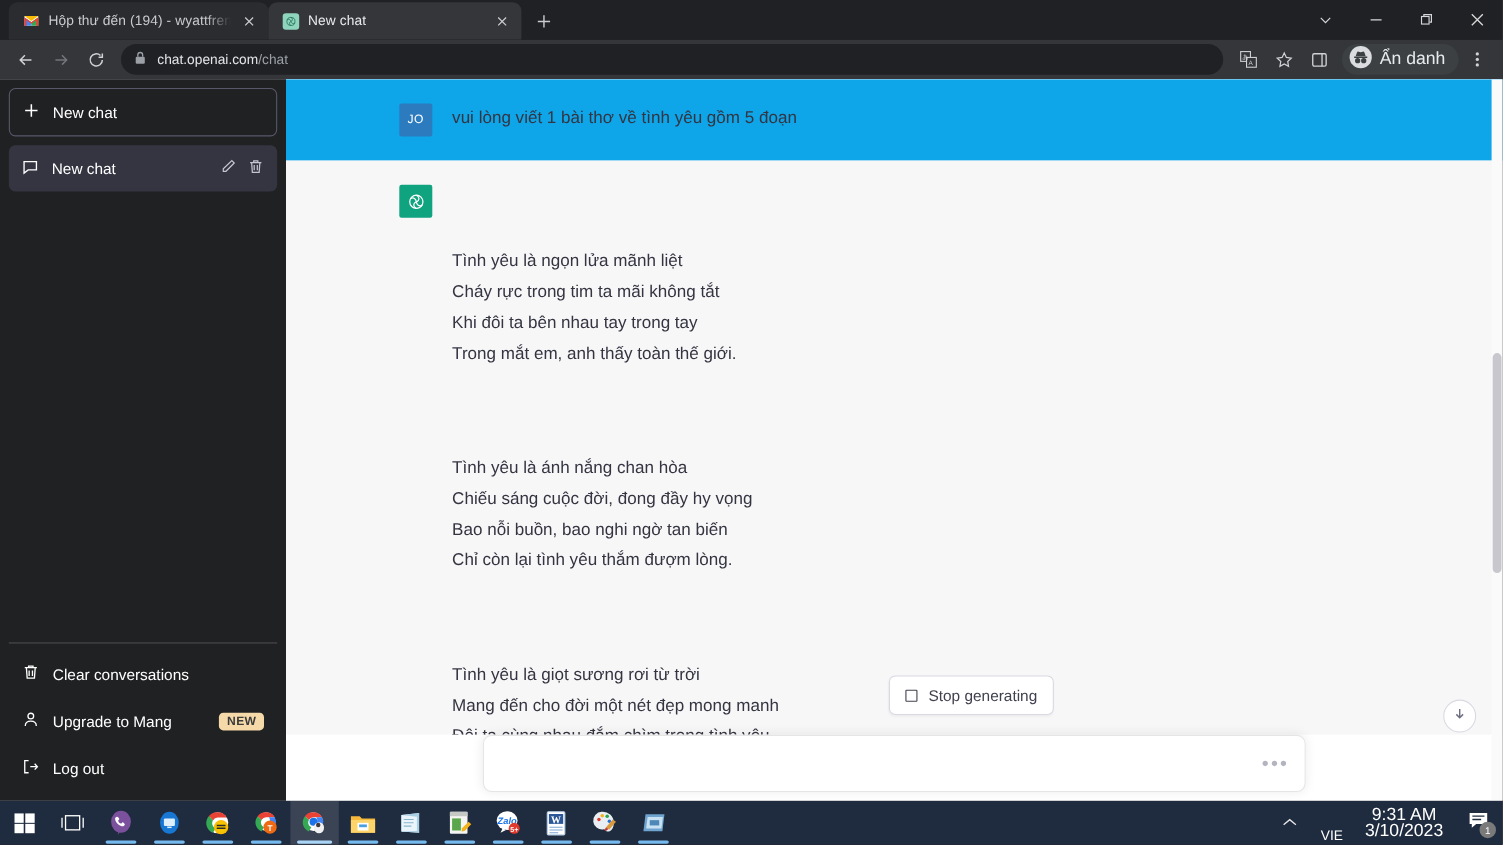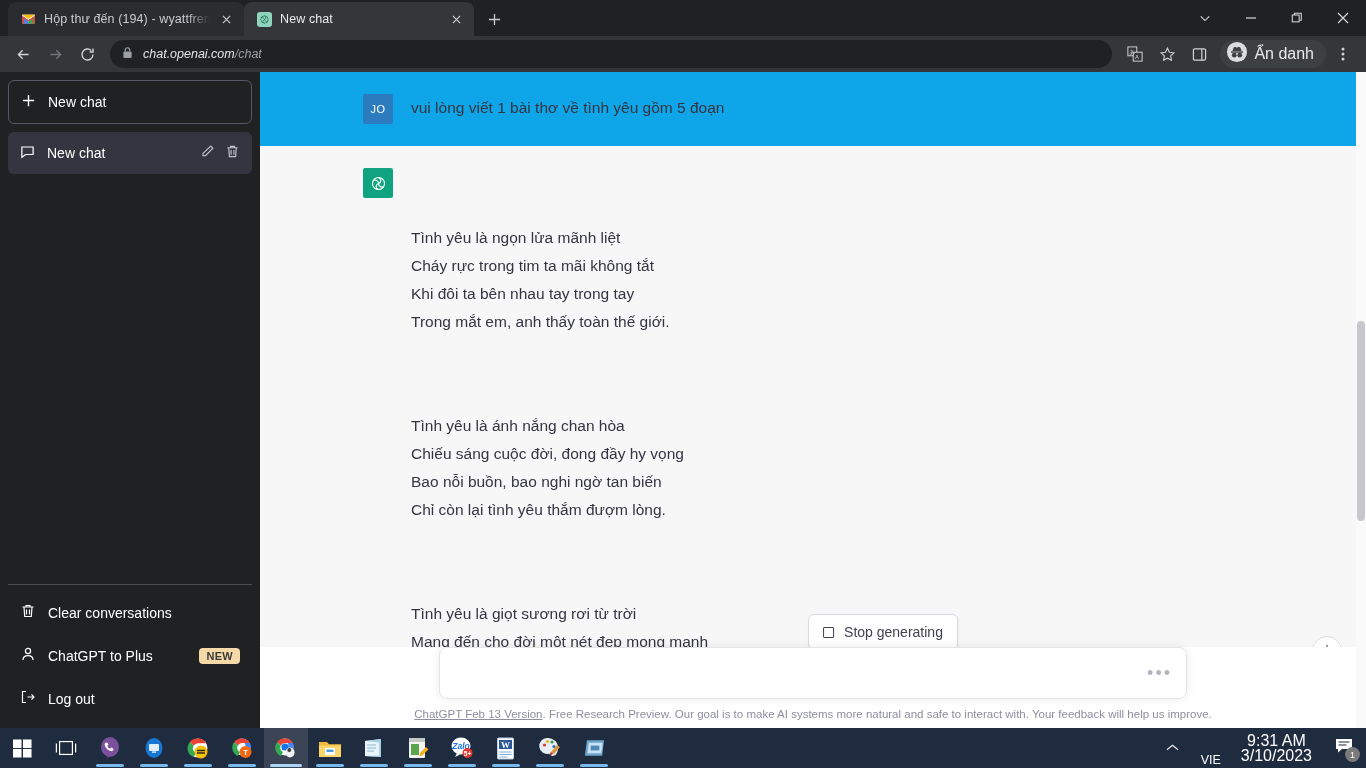--- a/index.html
+++ b/index.html
@@ -39,21 +39,21 @@
   .wc { width: 46px; height: 32px; display: flex; align-items: center; justify-content: center; color: #d6d8da; }
 
   .toolbar { height: 36px; background: #35363a; display: flex; align-items: center; padding: 0 8px; gap: 2px; }
   .tb-btn { width: 30px; height: 30px; border-radius: 50%; display:flex;align-items:center;justify-content:center; color:#d0d2d5; flex:0 0 30px;}
   .tb-btn.dim { color: #72767b; }
   .omnibox {
     flex: 1; height: 28px; background: #202124; border-radius: 14px;
     display: flex; align-items: center; gap: 10px; padding: 0 12px; margin: 0 6px;
     color: #e3e5e8; font-size: 12.5px;
   }
-  .omni-url { white-space: nowrap; overflow: hidden; font-style: italic; }
+  .omni-url { white-space: nowrap; overflow: hidden; }
   .omni-url .path { color: #9aa0a6; }
   .toolbar-right { display: flex; align-items: center; gap: 2px; }
   .incognito-pill {
     display: flex; align-items: center; gap: 6px;
     background: #3c4043; border-radius: 14px; height: 28px; padding: 0 12px 0 6px;
     color: #e8eaed; font-size: 16px; margin-left: 4px;
   }
 
   
   .page { height: 656px; display: flex; background: #fff; position: relative; }
@@ -378,21 +378,21 @@
           <span class="lbl">Clear conversations</span>
         </div>
 
         <div class="side-item">
           <span>
             <svg width="16" height="16" viewBox="0 0 16 16" fill="none" stroke="#fff" stroke-width="1.2">
               <circle cx="8" cy="5" r="2.6"></circle>
                 <path d="M3 14c0-2.8 2.2-4.4 5-4.4s5 1.6 5 4.4"></path>
             </svg>
           </span>
-          <span class="lbl">ChatGPT to Plus</span>
+          <span class="lbl">Upgrade to Mang</span>
           <span class="badge-new">NEW</span>
         </div>
 
 
 
         <div class="side-item">
           <span>
             <svg width="16" height="16" viewBox="0 0 16 16" fill="none" stroke="#fff" stroke-width="1.2">
               <path d="M6 2.5H2.5v11H6M7.5 8h6.5M11.5 5.3L14 8l-2.5 2.7"></path>
             </svg>
@@ -457,21 +457,20 @@
         </span>
       </div>
 
       <div class="composer-zone">
         <div class="composer-wrap">
           <div class="composer">
             <input class="composer-input" type="text" placeholder="" style="">
             <span class="composer-dots">•••</span>
           </div>
         </div>
-        <div class="footer-note"><a href="#">ChatGPT Feb 13 Version</a><span>. Free Research Preview. Our goal is to make AI systems more natural and safe to interact with. Your feedback will help us improve.</span></div>
       </div>
 
       <div class="pagescroll">
         <div class="thumb"></div>
       </div>
 
     </div>
   </div>
 </div>
 

